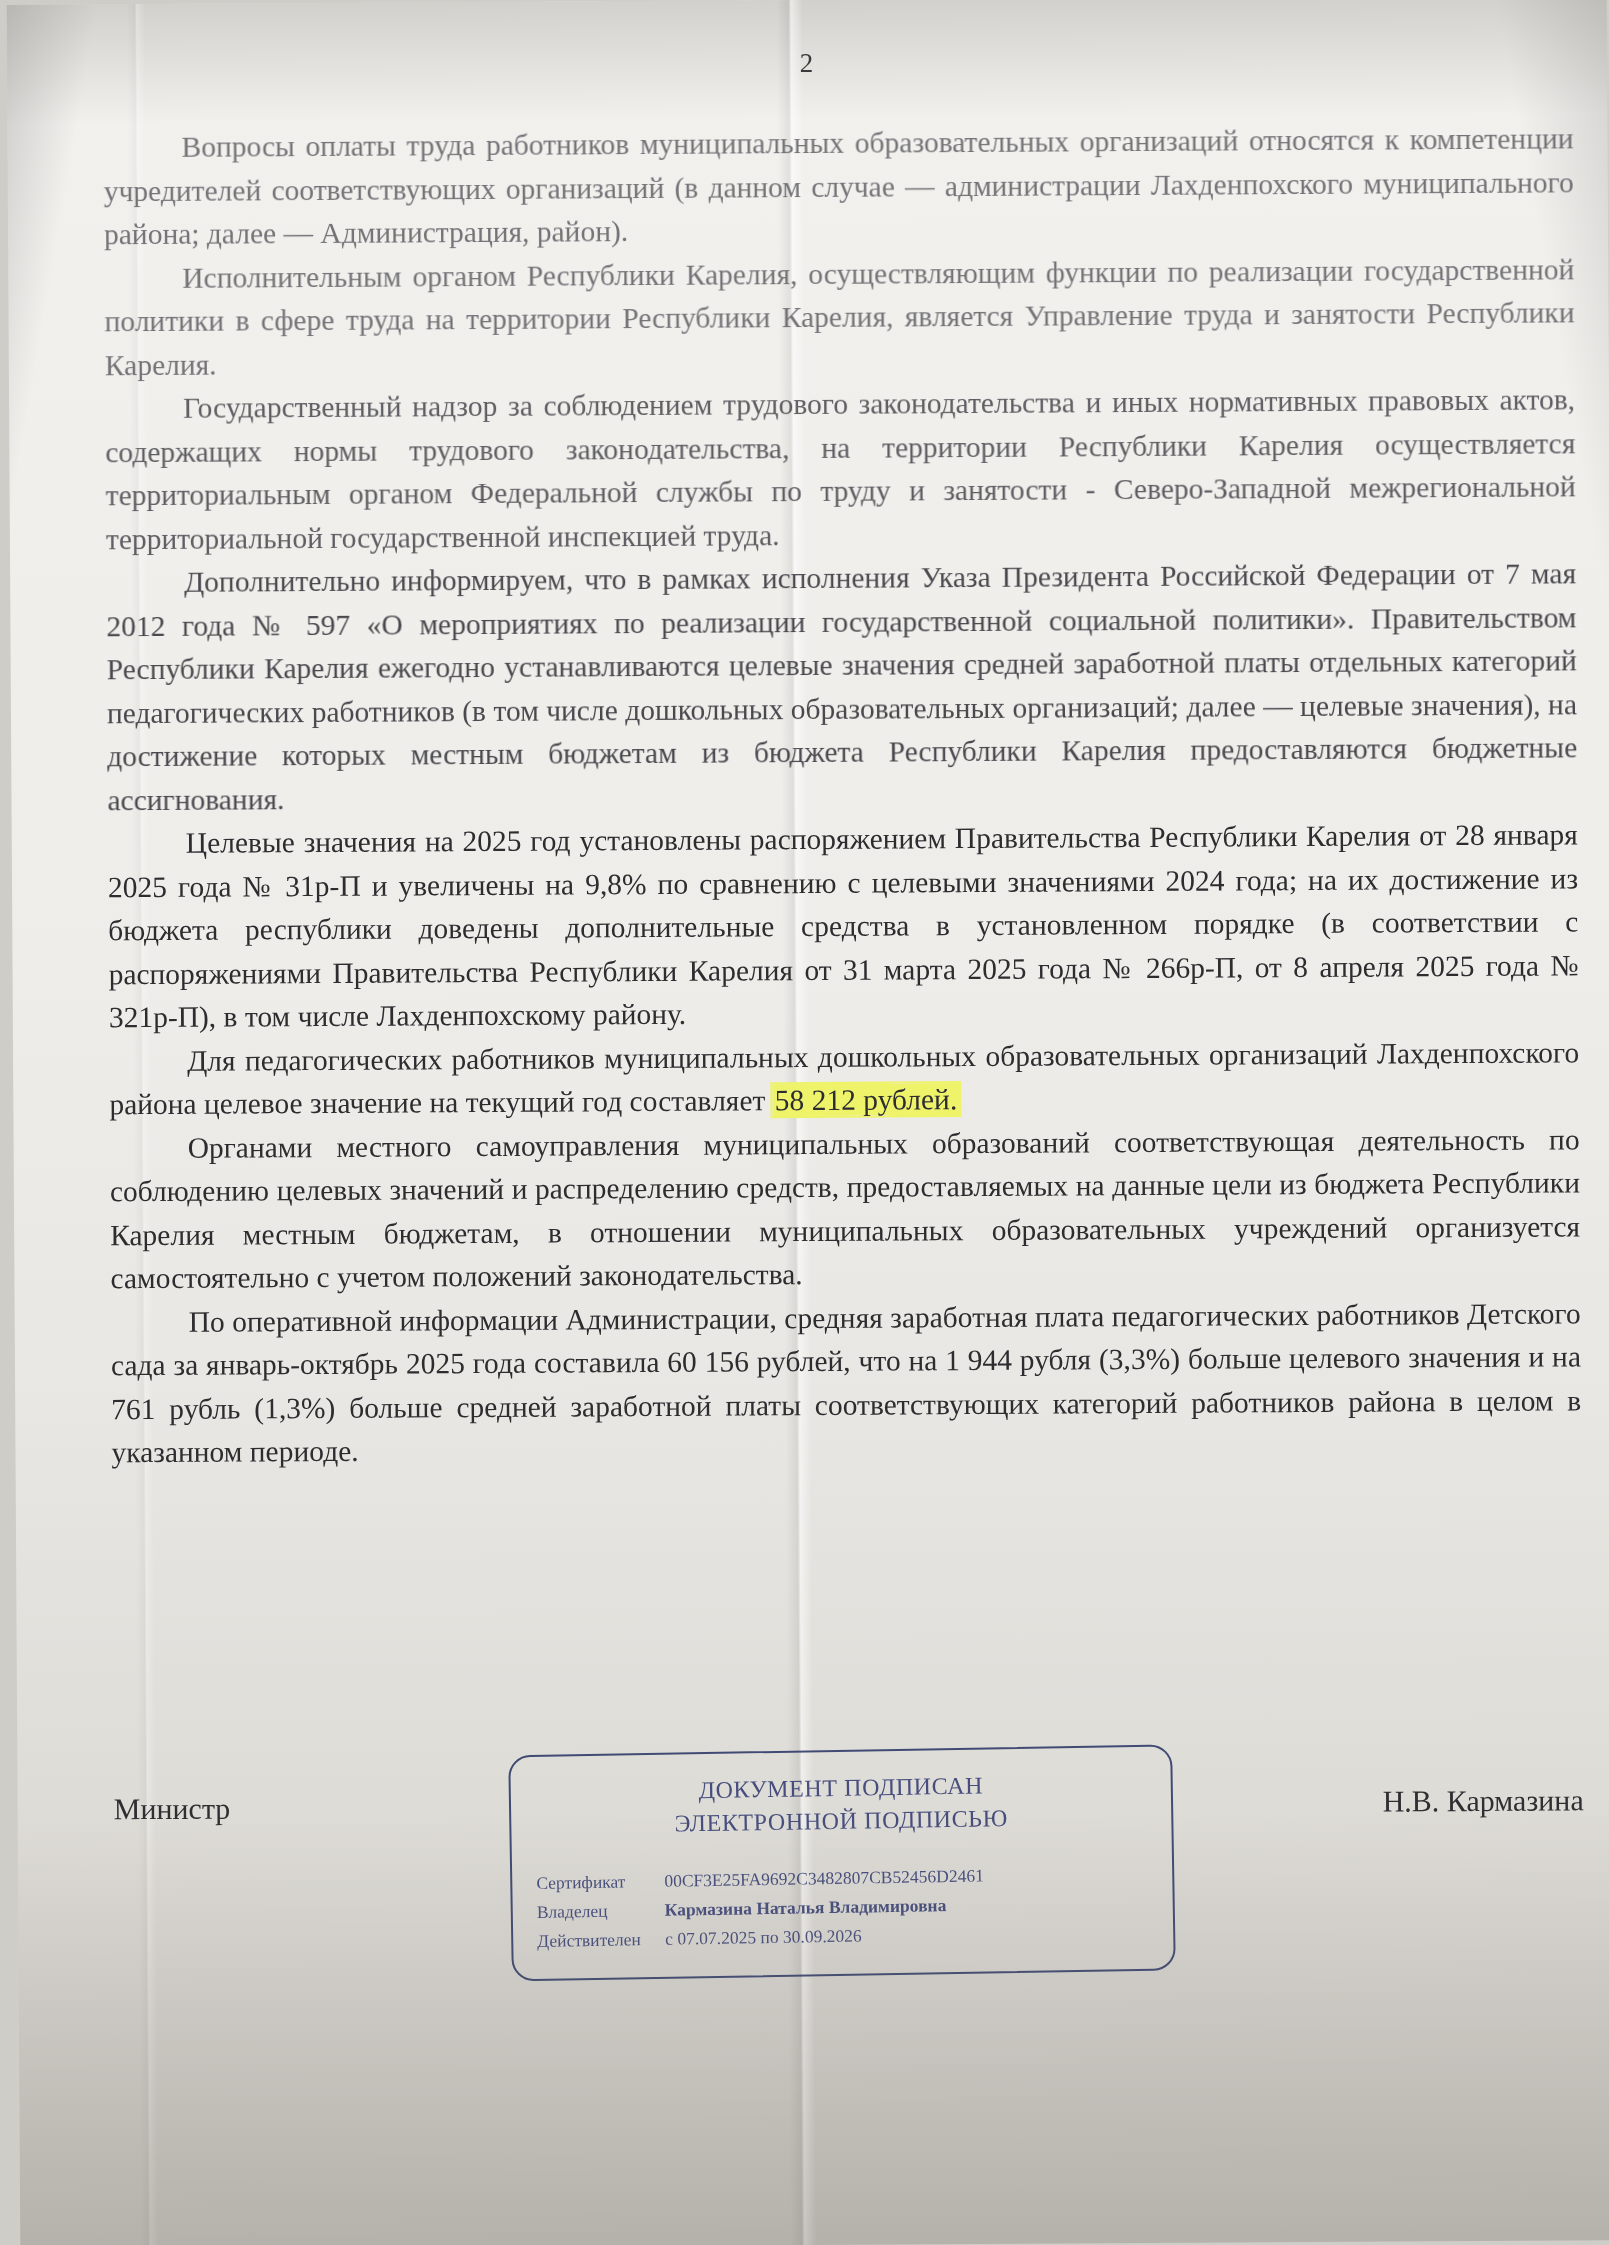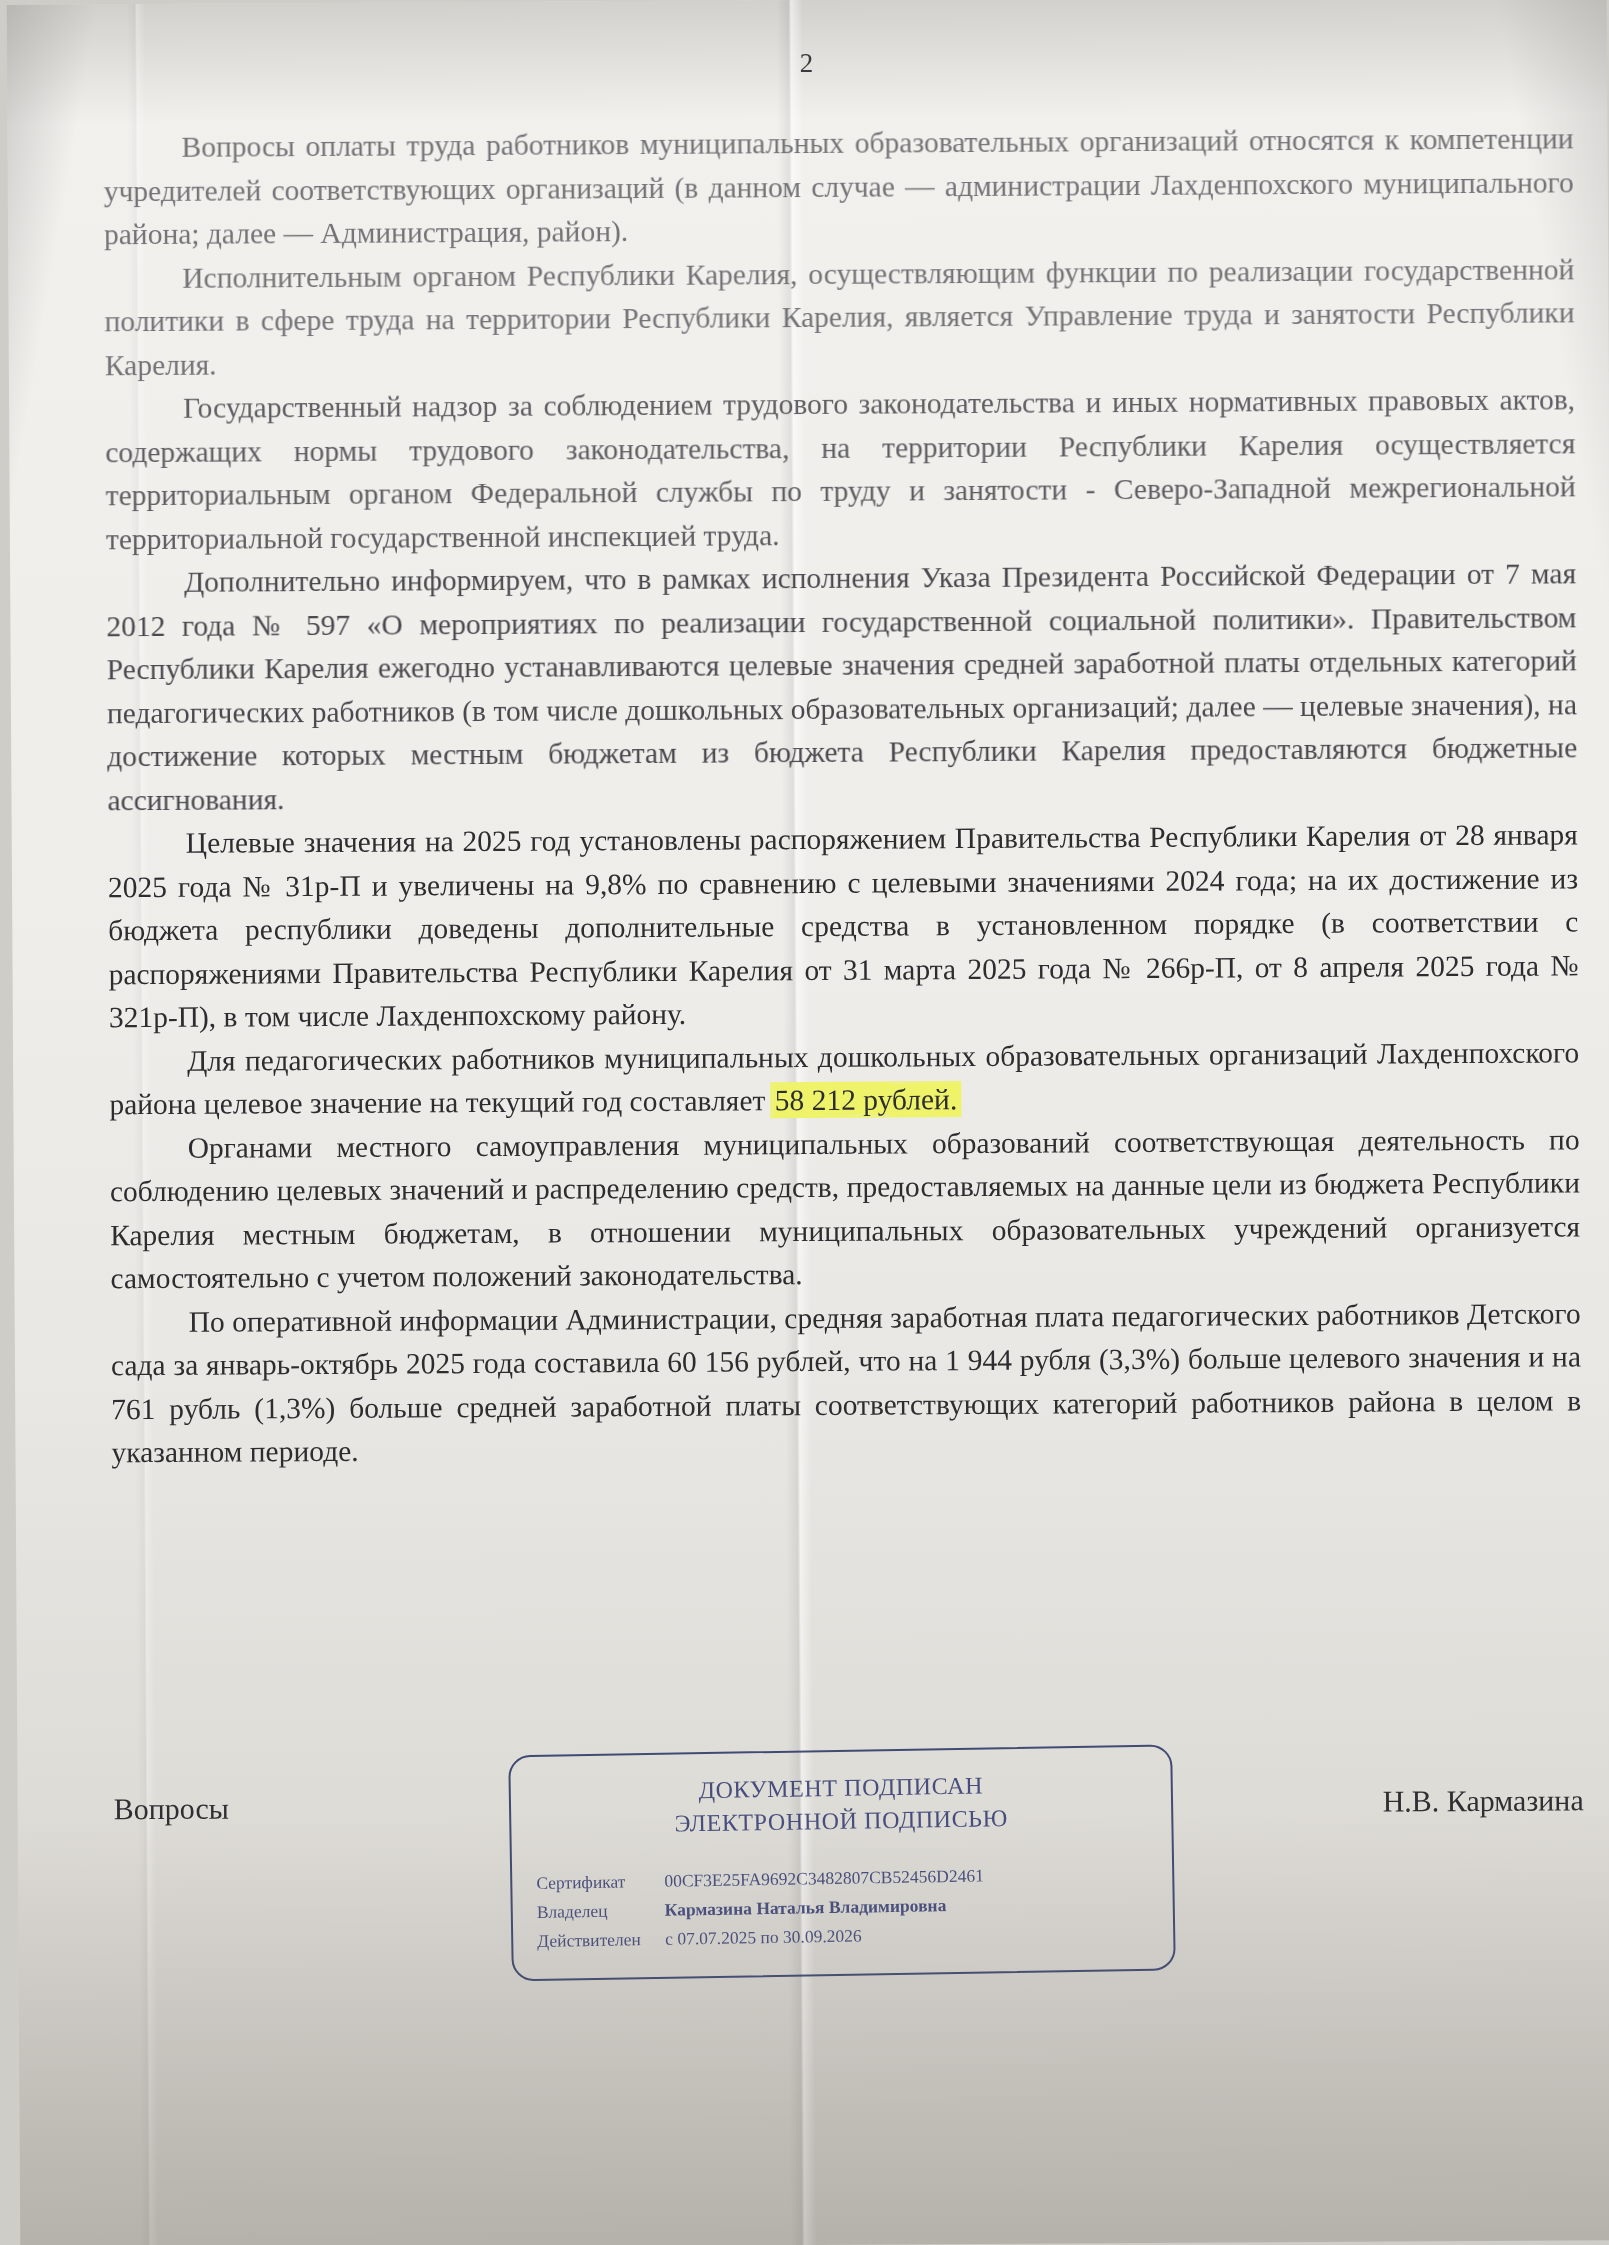--- a/index.html
+++ b/index.html
@@ -159,21 +159,21 @@
       <p class="faded-3">Дополнительно информируем, что в рамках исполнения Указа Президента Российской Федерации от 7 мая 2012 года № 597 «О мероприятиях по реализации государственной социальной политики». Правительством Республики Карелия ежегодно устанавливаются целевые значения средней заработной платы отдельных категорий педагогических работников (в том числе дошкольных образовательных организаций; далее — целевые значения), на достижение которых местным бюджетам из бюджета Республики Карелия предоставляются бюджетные ассигнования.</p>
       <p>Целевые значения на 2025 год установлены распоряжением Правительства Республики Карелия от 28 января 2025 года № 31р-П и увеличены на 9,8% по сравнению с целевыми значениями 2024 года; на их достижение из бюджета республики доведены дополнительные средства в установленном порядке (в соответствии с распоряжениями Правительства Республики Карелия от 31 марта 2025 года № 266р-П, от 8 апреля 2025 года № 321р-П), в том числе Лахденпохскому району.</p>
       <p>
         <span>Для педагогических работников муниципальных дошкольных образовательных организаций Лахденпохского района целевое значение на текущий год составляет </span><span class="hl">58 212 рублей.</span>
       </p>
       <p>Органами местного самоуправления муниципальных образований соответствующая деятельность по соблюдению целевых значений и распределению средств, предоставляемых на данные цели из бюджета Республики Карелия местным бюджетам, в отношении муниципальных образовательных учреждений организуется самостоятельно с учетом положений законодательства.</p>
       <p>По оперативной информации Администрации, средняя заработная плата педагогических работников Детского сада за январь-октябрь 2025 года составила 60 156 рублей, что на 1 944 рубля (3,3%) больше целевого значения и на 761 рубль (1,3%) больше средней заработной платы соответствующих категорий работников района в целом в указанном периоде.</p>
     </div>
 
     <div class="sign-row">
-      <div class="minister-label">Вопросы</div>
+      <div class="minister-label">Министр</div>
       <div class="minister-name">Н.В. Кармазина</div>
 
       <div class="stamp">
         <div class="st-title">
           <div>ДОКУМЕНТ ПОДПИСАН</div>
           <div>ЭЛЕКТРОННОЙ ПОДПИСЬЮ</div>
         </div>
         <div class="st-rows">
           <div>
             <span class="k">Сертификат</span><span>00CF3E25FA9692C3482807CB52456D2461</span>

